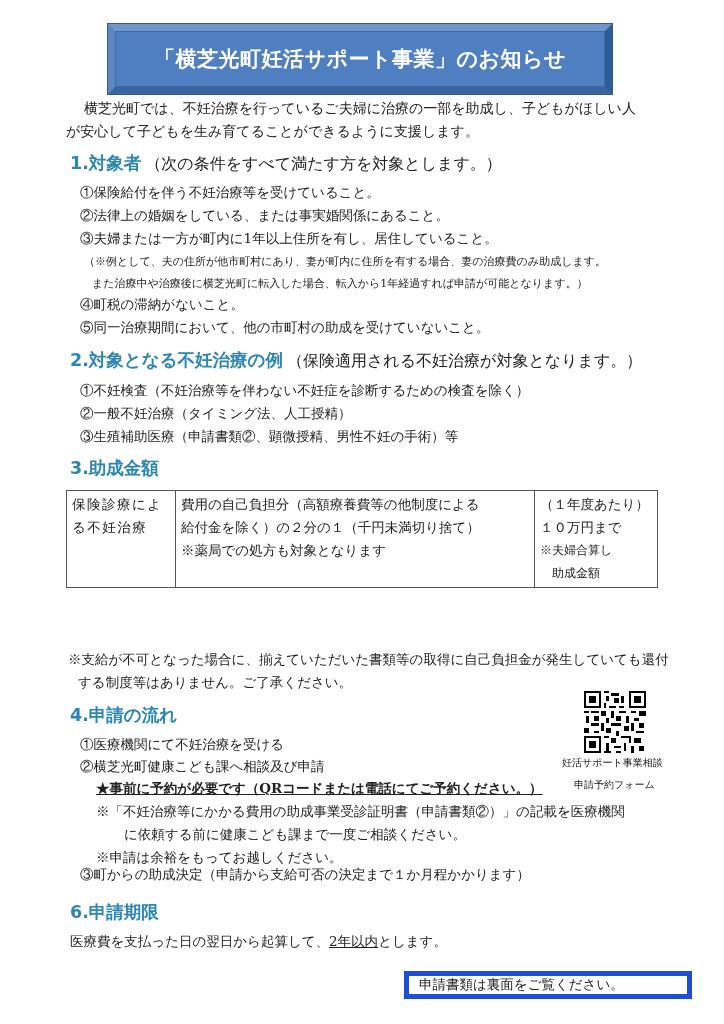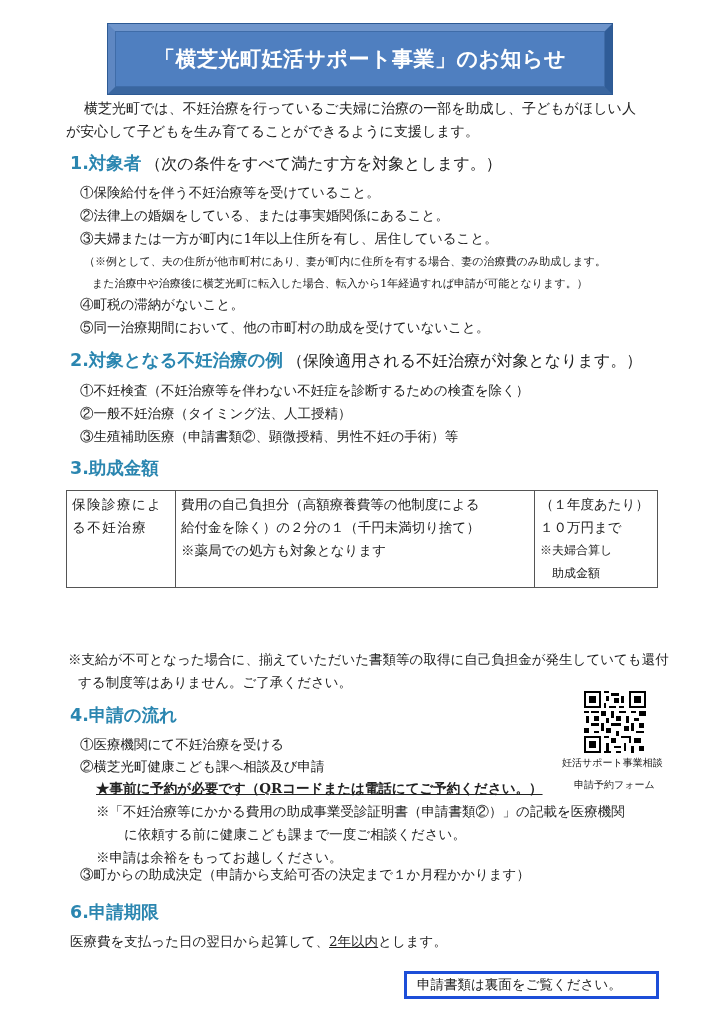--- a/index.html
+++ b/index.html
@@ -48,22 +48,22 @@
   }
   table.grant td.c1 { width: 98px; letter-spacing: 1.5px; }
   table.grant td.c3 { width: 112px; }
   .qr {
     position: absolute; left: 584px; top: 691px; width: 62px; height: 62px;
   }
   .qr-label { position: absolute; font-size: 10px; white-space: nowrap; }
   .underline { text-decoration: underline; }
   .bold-ul { font-weight: bold; text-decoration: underline; }
   .footer-box {
-    position: absolute; left: 404px; top: 971px; width: 255px; height: 28px;
-    border: 3px solid #1d4ed8; box-sizing: border-box;
+    position: absolute; left: 404px; top: 971px; width: 288px; height: 28px;
+    border: 5px solid #1d4ed8; box-sizing: border-box;
     display: flex; align-items: center; padding-left: 10px; font-size: 13.5px;
   }
 </style>
 </head>
 <body>
 
 <div class="banner">
   <div class="banner-inner"></div>
   <span class="banner-title">「横芝光町妊活サポート事業」のお知らせ</span>
 </div>

